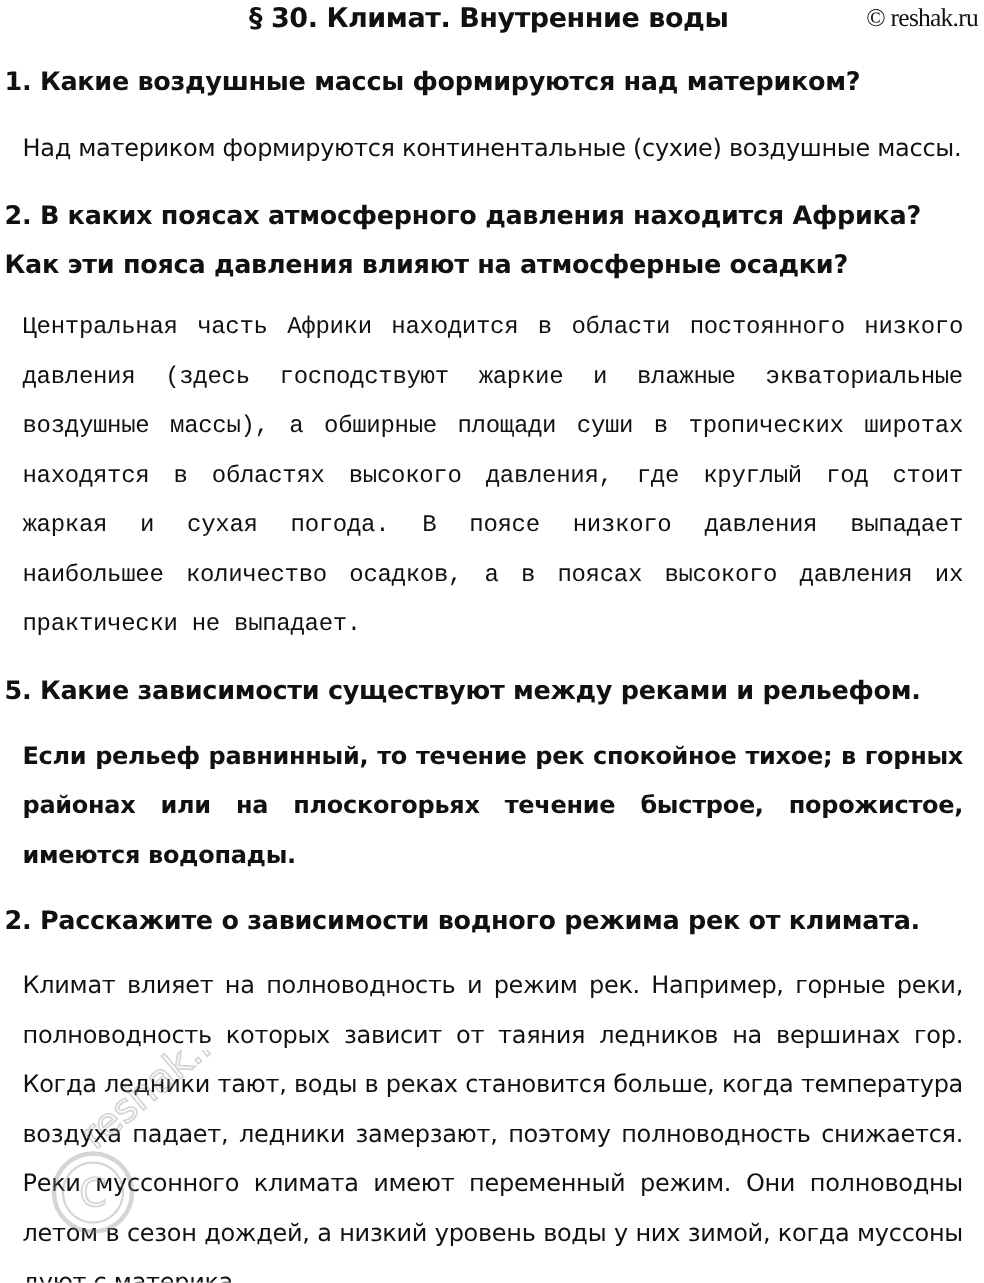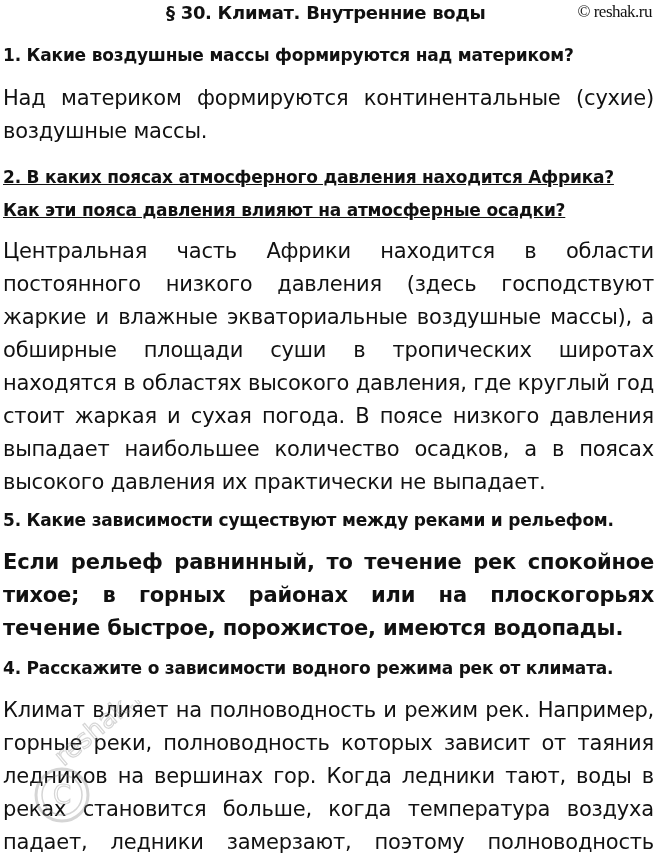--- a/index.html
+++ b/index.html
@@ -47,30 +47,30 @@
       white-space: nowrap;
     }
     .question {
       font-weight: bold;
       font-size: 17px;
       line-height: 33px;
       letter-spacing: -0.2px;
       margin: 0;
     }
     .answer {
-      font-size: 21px;
+      font-size: 16px;
       line-height: 33px;
       text-align: justify;
-      margin: 0;
+      margin: 12px;
       letter-spacing: -0.2px;
     }
     .q1 { margin-top: 11px; }
     .a1 { margin-top: 10px; }
-    .q2 { margin-top: 13px; text-decoration: underline; }
-    .a2 { margin-top: 8px; }
+    .q2 { margin-top: 13px; }
+    .a2 { margin-top: 8px; font-family: Liberation Mono, monospace; }
     .q3 { margin-top: 5px; }
     .a3 { margin-top: 9px; font-weight: bold; }
     .q4 { margin-top: 7px; }
     .a4 { margin-top: 9px; }
     .watermark {
       position: absolute;
       left: 20px;
       top: 700px;
       width: 130px;
       height: 150px;
@@ -89,21 +89,21 @@
 
   <p class="question q1">1. Какие воздушные массы формируются над материком?</p>
   <p class="answer a1">Над материком формируются континентальные (сухие) воздушные массы.</p>
 
   <p class="question q2">2. В каких поясах атмосферного давления находится Африка? Как эти пояса давления влияют на атмосферные осадки?</p>
   <p class="answer a2">Центральная часть Африки находится в области постоянного низкого давления (здесь господствуют жаркие и влажные экваториальные воздушные массы), а обширные площади суши в тропических широтах находятся в областях высокого давления, где круглый год стоит жаркая и сухая погода. В поясе низкого давления выпадает наибольшее количество осадков, а в поясах высокого давления их практически не выпадает.</p>
 
   <p class="question q3">5. Какие зависимости существуют между реками и рельефом.</p>
   <p class="answer a3">Если рельеф равнинный, то течение рек спокойное тихое; в горных районах или на плоскогорьях течение быстрое, порожистое, имеются водопады.</p>
 
-  <p class="question q4">4. Расскажите о зависимости водного режима рек от климата.</p>
+  <p class="question q4">2. Расскажите о зависимости водного режима рек от климата.</p>
   <p class="answer a4">Климат влияет на полноводность и режим рек. Например, горные реки, полноводность которых зависит от таяния ледников на вершинах гор. Когда ледники тают, воды в реках становится больше, когда температура воздуха падает, ледники замерзают, поэтому полноводность снижается. Реки муссонного климата имеют переменный режим. Они полноводны летом в сезон дождей, а низкий уровень воды у них зимой, когда муссоны дуют с материка.</p>
 </div>
 
 <div class="watermark">
   <svg width="130" height="150" viewBox="0 0 130 150">
     <circle cx="42" cy="95" r="26" fill="none" stroke="#888" stroke-width="3"></circle>
     <circle cx="42" cy="95" r="20" fill="none" stroke="#888" stroke-width="1.5"></circle>
     <text x="42" y="104" font-family="DejaVu Sans, sans-serif" font-size="26" fill="none" stroke="#888" stroke-width="1.2" text-anchor="middle">C</text>
     <text x="30" y="40" font-family="DejaVu Sans, sans-serif" font-size="26" fill="none" stroke="#888" stroke-width="1.2" transform="rotate(-40 60 40) translate(0 10)">reshak.ru</text>
   </svg>

